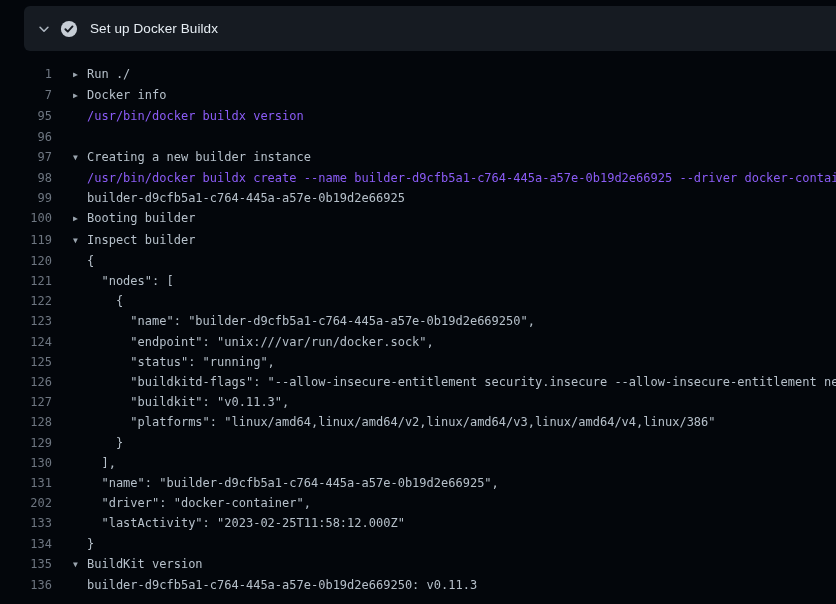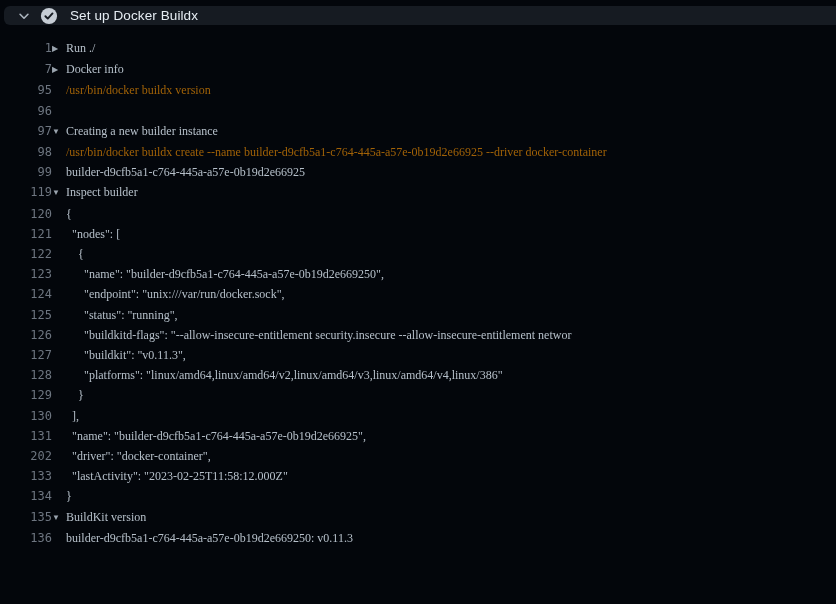--- a/index.html
+++ b/index.html
@@ -4,22 +4,22 @@
 <style>
   * { margin: 0; padding: 0; box-sizing: border-box; }
   html, body {
     width: 836px; height: 604px;
     background: #03060b;
     overflow: hidden;
     font-family: "DejaVu Sans Mono", "Liberation Mono", monospace;
   }
   
   .step-header {
-    margin: 6px 0 0 4px;
-    height: 19px;
+    margin: 6px 0 0 24px;
+    height: 45px;
     background: #161b22;
     border-radius: 6px 0 0 6px;
     display: flex;
     align-items: center;
     padding-left: 10px;
     cursor: pointer;
   }
   .chev { width: 16px; height: 16px; margin: 0 8px 0 2px; display: flex; align-items: center; justify-content: center; }
   .status-ico { width: 18px; height: 18px; margin-right: 12px; }
   .step-title {
@@ -35,31 +35,31 @@
     line-height: 20.2px;
   }
   .row { display: flex; white-space: pre; }
   .num {
     flex: 0 0 52px;
     text-align: right;
     color: #6e7681;
     user-select: none;
     cursor: pointer;
   }
-  .content { margin-left: 0; color: #b6c0ca; font-family: Liberation Serif, serif; }
+  .content { margin-left: 21px; color: #b6c0ca; }
   .row.group .content { cursor: pointer; }
   .marker {
     display: inline-block;
     width: 14px;
     color: #9aa4ae;
     font-size: 8px;
     vertical-align: 1px;
   }
   .row.plain .content, .row.cmd .content { padding-left: 14px; }
-  .row.cmd .content { color: #a16207; }
+  .row.cmd .content { color: #8b5cf6; }
 </style>
 </head>
 <body>
 
 <div class="step-header">
   <span class="chev">
     <svg width="14" height="14" viewBox="0 0 16 16">
       <path d="M3.5 6l4.5 4.5L12.5 6" fill="none" stroke="#adb6c0" stroke-width="1.8" stroke-linecap="round" stroke-linejoin="round"></path>
     </svg>
   </span>
@@ -101,20 +101,24 @@
   <div class="row cmd">
     <span class="num">98</span>
     <span class="content">/usr/bin/docker buildx create --name builder-d9cfb5a1-c764-445a-a57e-0b19d2e66925 --driver docker-container</span>
   </div>
 
   <div class="row plain">
     <span class="num">99</span>
     <span class="content">builder-d9cfb5a1-c764-445a-a57e-0b19d2e66925</span>
   </div>
 
+  <div class="row group">
+    <span class="num">100</span>
+    <span class="content"><span class="marker">▶</span>Booting builder</span>
+  </div>
 
   <div class="row group">
     <span class="num">119</span>
     <span class="content"><span class="marker">▼</span>Inspect builder</span>
   </div>
 
   <div class="row plain">
     <span class="num">120</span>
     <span class="content">{</span>
   </div>

